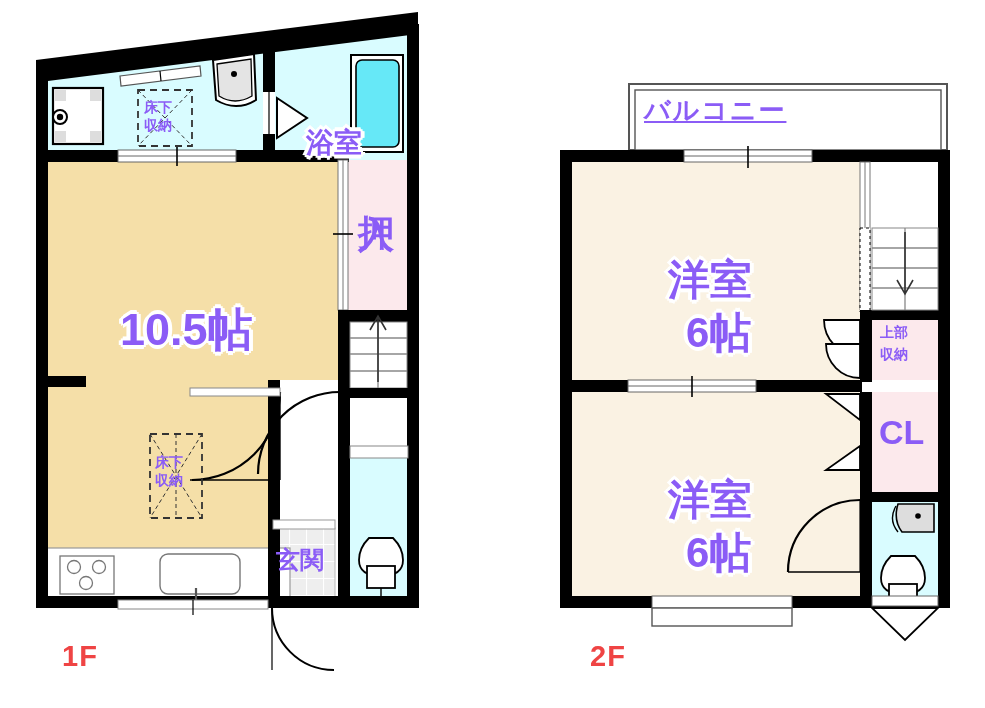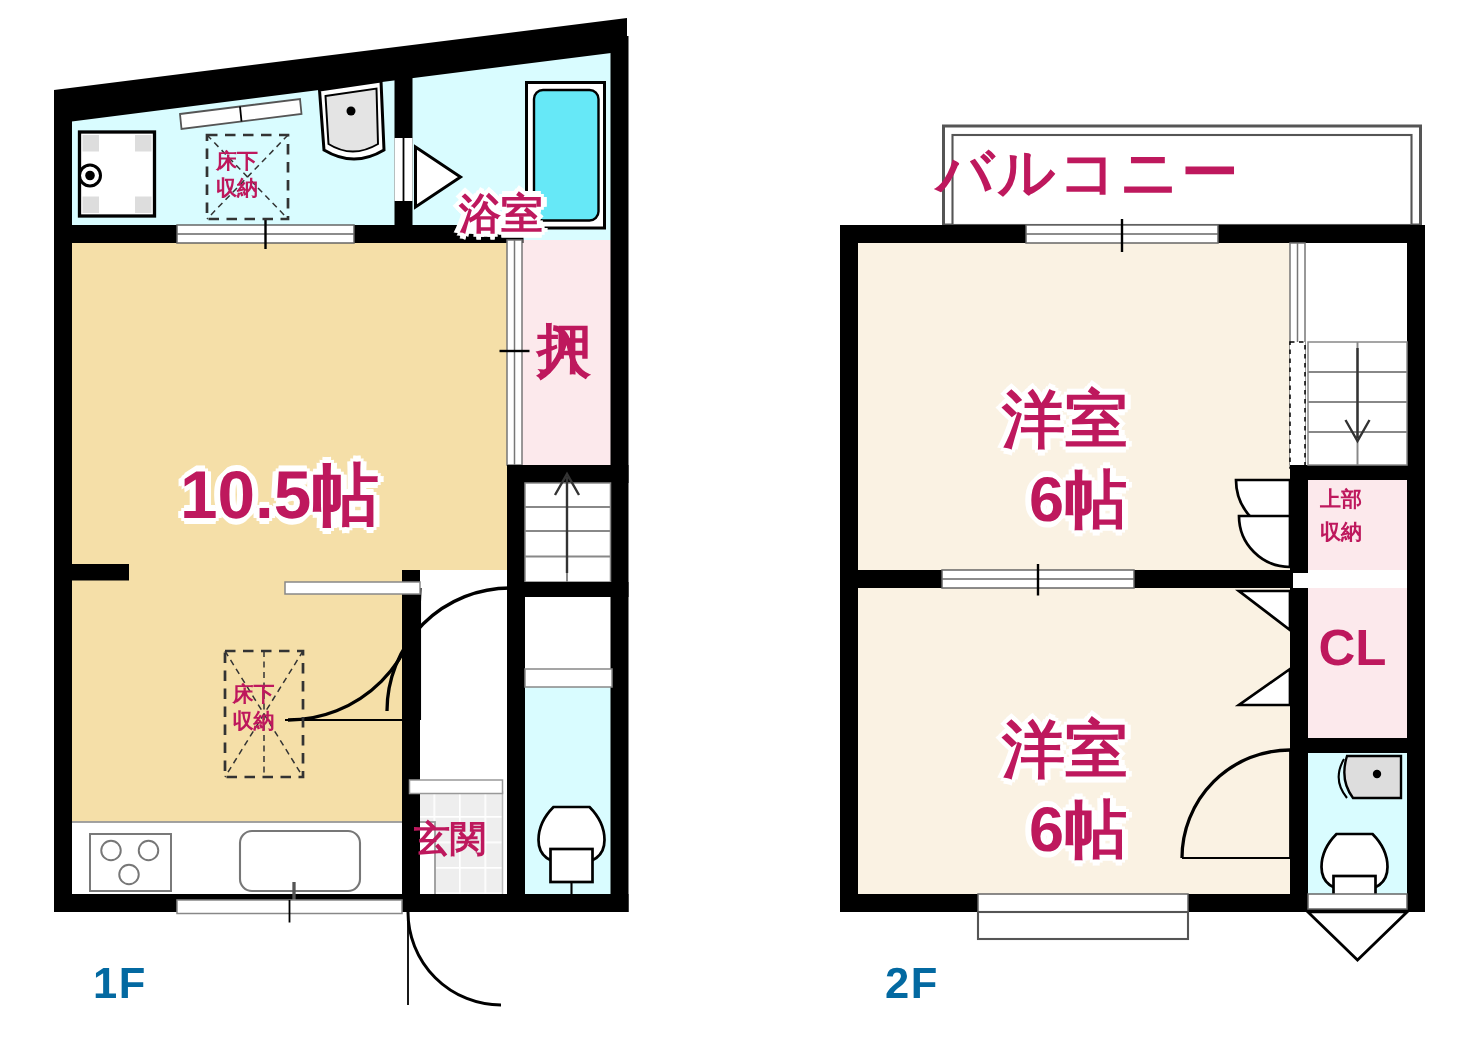--- a/index.html
+++ b/index.html
@@ -13,21 +13,21 @@
   #stage {
     position: relative;
     width: 985px;
     height: 708px;
     background: #ffffff;
     overflow: hidden;
   }
   .svgwrap { position: absolute; left: 0; top: 0; }
   .lbl {
     position: absolute;
-    color: #be185d;
+    color: #8b5cf6;
     font-weight: bold;
     line-height: 1.0;
     white-space: nowrap;
     text-align: center;
     -webkit-text-stroke: 0px;
   }
   .lbl.outlined {
     text-shadow:
       3px 0 0 #fff, -3px 0 0 #fff, 0 3px 0 #fff, 0 -3px 0 #fff,
       2px 2px 0 #fff, -2px 2px 0 #fff, 2px -2px 0 #fff, -2px -2px 0 #fff,
@@ -35,21 +35,21 @@
     margin-top: 44px;
   }
   .lbl.vert {
     writing-mode: vertical-rl;
     text-orientation: upright;
   }
   .floor-tag {
     position: absolute;
     font-size: 29px;
     font-weight: bold;
-    color: #0369a1;
+    color: #ef4444;
     letter-spacing: 1px;
   }
   .small2 {
     font-size: 14px;
     line-height: 0.98;
     font-weight: bold;
   }
   .tiny2 {
     font-size: 14px;
     line-height: 1.0;
@@ -300,21 +300,21 @@
   <div class="lbl" style="left:276px; top:548px; font-size:24px;text-align:right;">玄関</div>
 
   <div class="lbl tiny2" style="left:144px; top:100px;">床下</div>
   <div class="lbl tiny2" style="left:144px; top:118px;">収納</div>
 
   <div class="lbl tiny2" style="left:155px; top:455px;">床下</div>
   <div class="lbl tiny2" style="left:155px; top:473px;">収納</div>
 
   <div class="floor-tag" style="left:62px; top:640px;">1F</div>
 
-  <div class="lbl" style="left:624px; top:97px; font-size:38px; letter-spacing:2px;">バルコニー</div>
+  <div class="lbl" style="left:644px; top:97px; font-size:26px; letter-spacing:2px;text-decoration:underline;">バルコニー</div>
 
   <div class="lbl outlined" style="left:668px; top:215px; font-size:42px;">洋室</div>
   <div class="lbl outlined" style="left:686px; top:268px; font-size:42px;">6帖</div>
 
   <div class="lbl outlined" style="left:668px; top:435px; font-size:42px;">洋室</div>
   <div class="lbl outlined" style="left:686px; top:488px; font-size:42px;">6帖</div>
 
   <div class="lbl small2" style="left:880px; top:326px;">上部</div>
   <div class="lbl small2" style="left:880px; top:348px;">収納</div>
 

